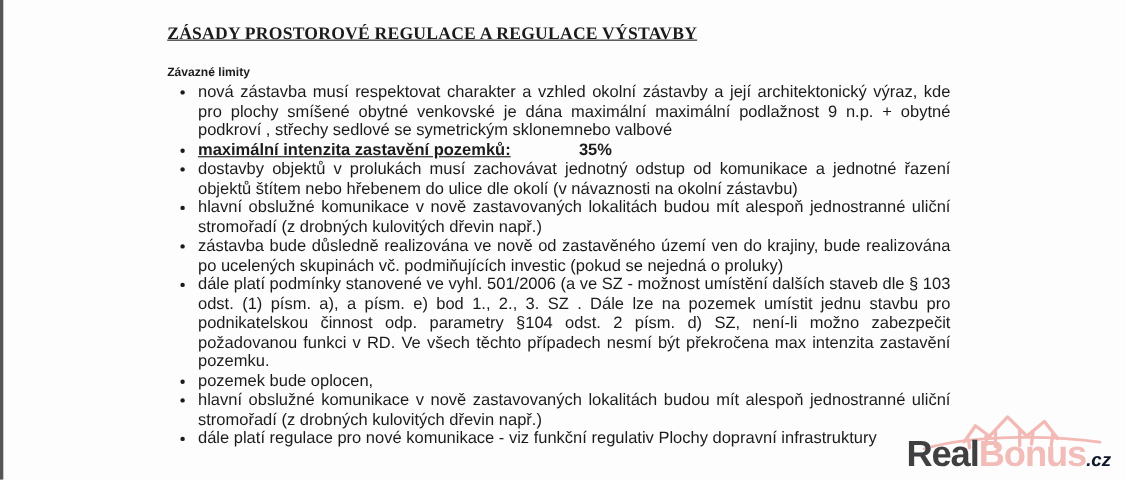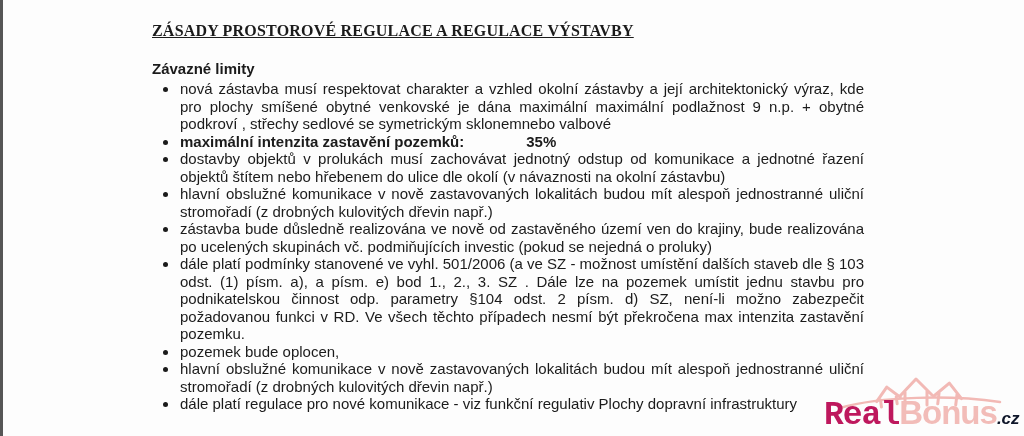--- a/index.html
+++ b/index.html
@@ -28,37 +28,38 @@
     margin-top: 22px;
     font-size: 16px;
     font-weight: bold;
     text-decoration: underline;
     letter-spacing: 0.2px;
     white-space: nowrap;
     font-family: Liberation Serif, serif;
   }
   .section-heading {
     margin-top: 20px;
-    font-size: 15px;
+    font-size: 11px;
     font-weight: bold;
   }
   ul.bullets {
     margin: 3px 0 0 0;
     padding-left: 27px;
     font-size: 15px;
     line-height: 17.5px;
     list-style: disc outside;
   }
   ul.bullets li {
     text-align: justify;
     padding-left: 1px;
   }
   ul.bullets li.bold-li {
     font-weight: bold;
     text-align: left;
+    text-decoration: underline;
   }
   .val {
     display: inline-block;
     margin-left: 62px;
   }
   
   .watermark {
     position: absolute;
     right: 8px;
     bottom: 2px;
@@ -76,21 +77,21 @@
   .wm-text {
     position: absolute;
     left: 0;
     bottom: 0;
     white-space: nowrap;
     font-weight: bold;
     font-size: 33px;
     line-height: 30px;
     letter-spacing: -1px;
   }
-  .wm-real  { color: #be185d; font-family: Liberation Mono, monospace; }
+  .wm-real  { color: #404040; }
   .wm-bonus { color: #f2bcb8; }
   .wm-cz    { color: #0f172a; font-size: 17px; letter-spacing: 0; font-style: italic; }
 </style>
 </head>
 <body>
 
 <div class="left-bar"></div>
 
 <div class="doc">
   <div class="title">ZÁSADY PROSTOROVÉ REGULACE A REGULACE VÝSTAVBY</div>

